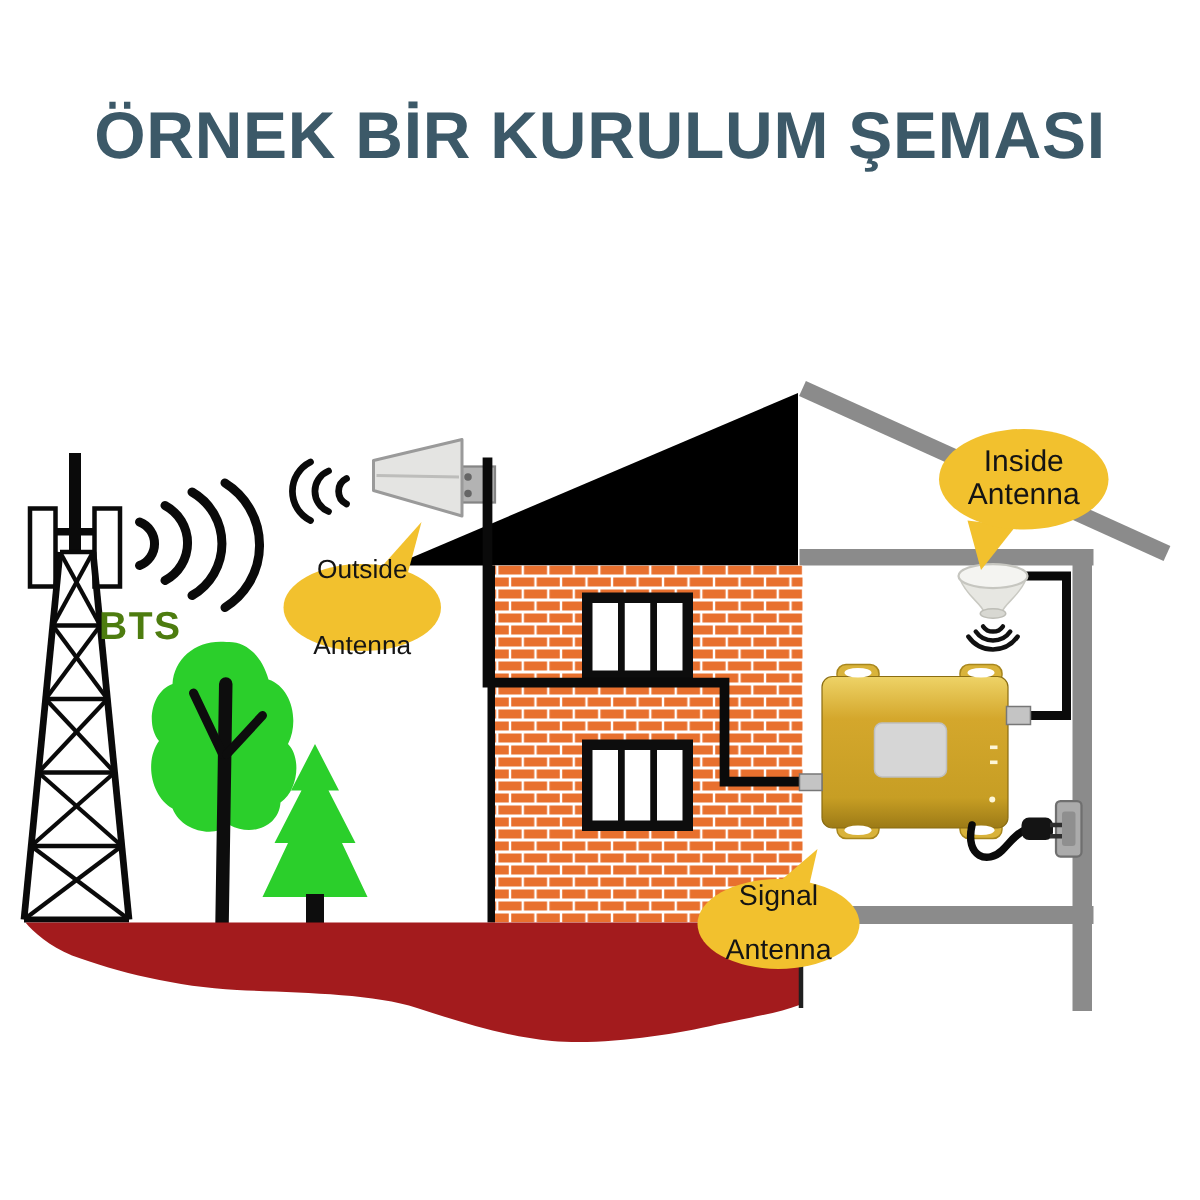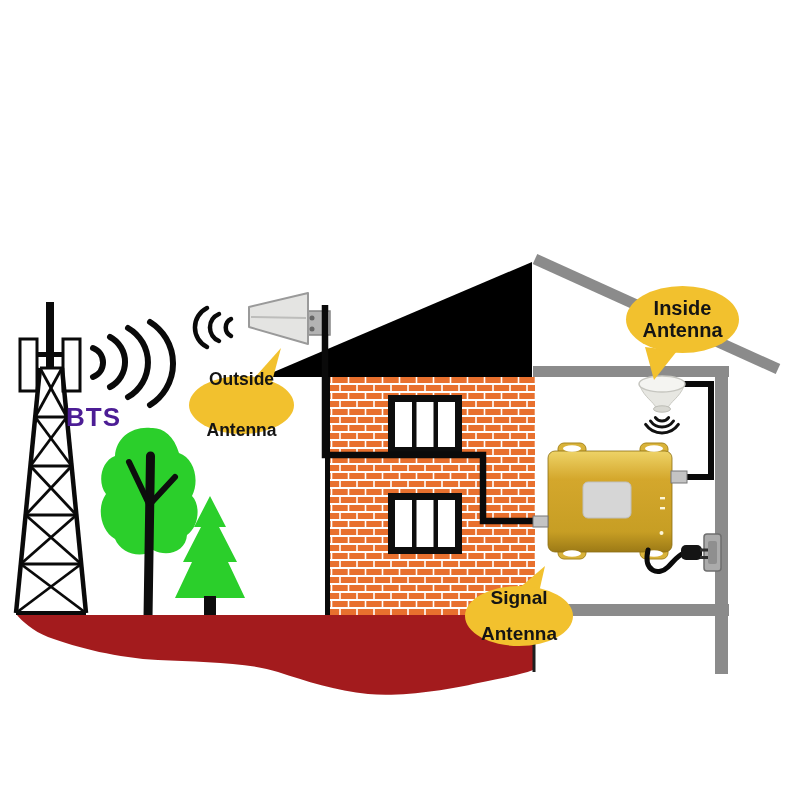--- a/index.html
+++ b/index.html
@@ -2,33 +2,34 @@
 <html><head>
 <meta charset="utf-8">
 <style>
   html,body{margin:0;padding:0;background:#ffffff;}
   .scene{position:relative;width:800px;height:800px;background:#fff;overflow:hidden;
          font-family:"Liberation Sans","DejaVu Sans",sans-serif;}
   .scene svg{position:absolute;left:0;top:0;}
   .page-title{position:absolute;top:66px;left:0;width:800px;text-align:center;
               font-size:44px;font-weight:bold;letter-spacing:.5px;white-space:nowrap;}
   .bts-label{position:absolute;left:66px;top:402px;font-size:26px;font-weight:bold;
-             letter-spacing:1px;color:#4c1d95;}
+             letter-spacing:1px;color:#4d7c0f;}
   .callout{position:absolute;border-radius:50%;display:flex;flex-direction:column;
-           align-items:center;justify-content:center;font-weight:bold;color:#141414;
+           align-items:center;justify-content:center;font-weight:normal;color:#141414;
            text-align:center;line-height:1.08;}
   .callout-outside{left:189px;top:376px;width:105px;height:58px;font-size:17.5px;}
   .callout-inside{left:626px;top:286px;width:113px;height:67px;font-size:20px;}
   .callout-signal{left:465px;top:586px;width:108px;height:60px;font-size:19px;gap:15px;}
 </style>
 </head>
 <body>
 
 <div class="scene">
 
+  <div class="page-title" style="color: rgb(60, 89, 104);">ÖRNEK BİR KURULUM ŞEMASI</div>
 
   <svg width="800" height="800" viewBox="0 0 800 800">
     <defs>
       <pattern id="brick" width="17" height="16" patternUnits="userSpaceOnUse">
         <rect width="17" height="16" fill="#ffffff"></rect>
         <rect x="0.8" y="1" width="15.4" height="6" fill="#e8702e"></rect>
         <rect x="-7.7" y="9" width="15.4" height="6" fill="#e8702e"></rect>
         <rect x="9.3" y="9" width="15.4" height="6" fill="#e8702e"></rect>
       </pattern>
       <linearGradient id="gold" x1="0" y1="0" x2="0" y2="1">

